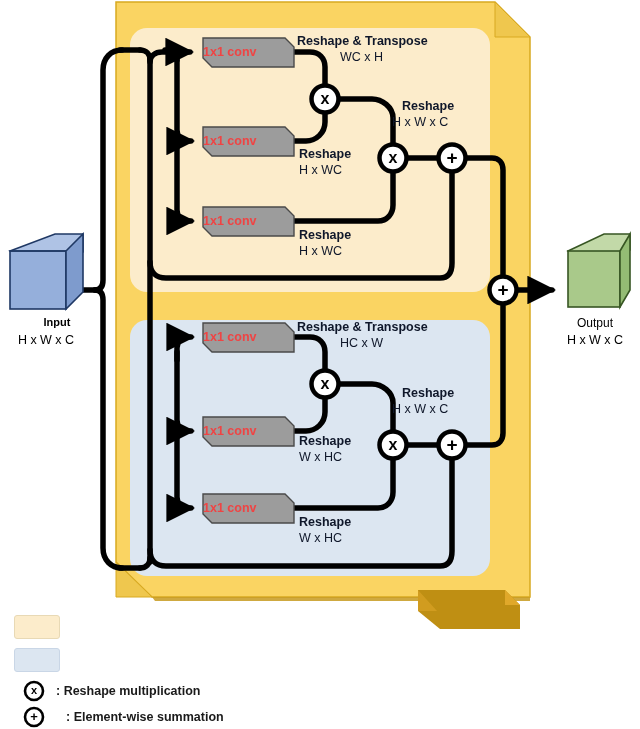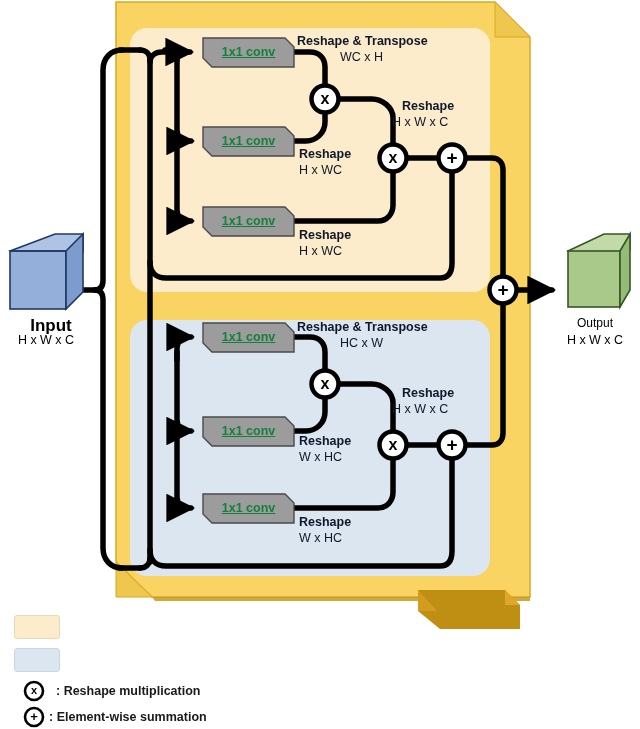--- a/index.html
+++ b/index.html
@@ -26,27 +26,26 @@
   .lbl {
     position: absolute;
     font-family: "Liberation Sans", sans-serif;
     color: #0f172a;
     white-space: nowrap;
     line-height: 1.15;
   }
   .lbl-b { font-weight: bold; }
   .conv-text {
     position: absolute;
-    color: #15803d;
+    color: #ef4444;
     font-weight: bold;
     font-size: 12.5px;
     font-family: "Liberation Sans", sans-serif;
     white-space: nowrap;
-    text-align: center;
-    text-decoration: underline;
+    text-align: left;
   }
   .node-glyph {
     position: absolute;
     color: #000;
     font-weight: bold;
     text-align: center;
     font-family: "Liberation Sans", sans-serif;
   }
   .legend-text {
     position: absolute;
@@ -238,30 +237,30 @@
 
   <div class="lbl lbl-b" style="left:299px;top:434px;font-size:12.5px;">Reshape</div>
   <div class="lbl" style="left:299px;top:450px;font-size:12.5px;">W x HC</div>
 
   <div class="lbl lbl-b" style="left:299px;top:515px;font-size:12.5px;">Reshape</div>
   <div class="lbl" style="left:299px;top:531px;font-size:12.5px;">W x HC</div>
 
   <div class="lbl lbl-b" style="left:402px;top:386px;font-size:12.5px;">Reshape</div>
   <div class="lbl" style="left:392px;top:402px;font-size:12.5px;">H x W x C</div>
 
-  <div class="io-cap" style="left:5px;top:316px;width:92px;font-weight:bold;font-size:17px;">Input</div>
+  <div class="io-cap" style="left:11px;top:316px;width:92px;font-weight:bold;font-size:11px;">Input</div>
   <div class="io-cap" style="left:0px;top:333px;width:92px;font-size:12.5px;">H x W x C</div>
   <div class="io-cap" style="left:552px;top:316px;width:86px;font-weight:normal;font-size:12px;">Output</div>
   <div class="io-cap" style="left:552px;top:333px;width:86px;font-size:12.5px;">H x W x C</div>
 
   <div class="paa-text" style="left:450px;top:598px;margin-top:40px;">PAA</div>
 
   <div class="legend-swatch" style="left:14px;top:615px;width:44px;height:22px;background:#FCECCB;border:1px solid #E8D9B5;"></div>
 
   <div class="legend-swatch" style="left:14px;top:648px;width:44px;height:22px;background:#DCE6F1;border:1px solid #C9D6E6;"></div>
 
   <div class="node-glyph" style="left:24px;top:684px;width:20px;font-size:11px;">x</div>
   <div class="legend-text" style="left:56px;top:684px;">: Reshape multiplication</div>
 
   <div class="node-glyph" style="left:24px;top:709px;width:20px;font-size:13px;">+</div>
-  <div class="legend-text" style="left:49px;top:710px;text-align:right;">: Element-wise summation</div>
+  <div class="legend-text" style="left:66px;top:710px;text-align:right;">: Element-wise summation</div>
 
 </div>
 
 </body></html>

